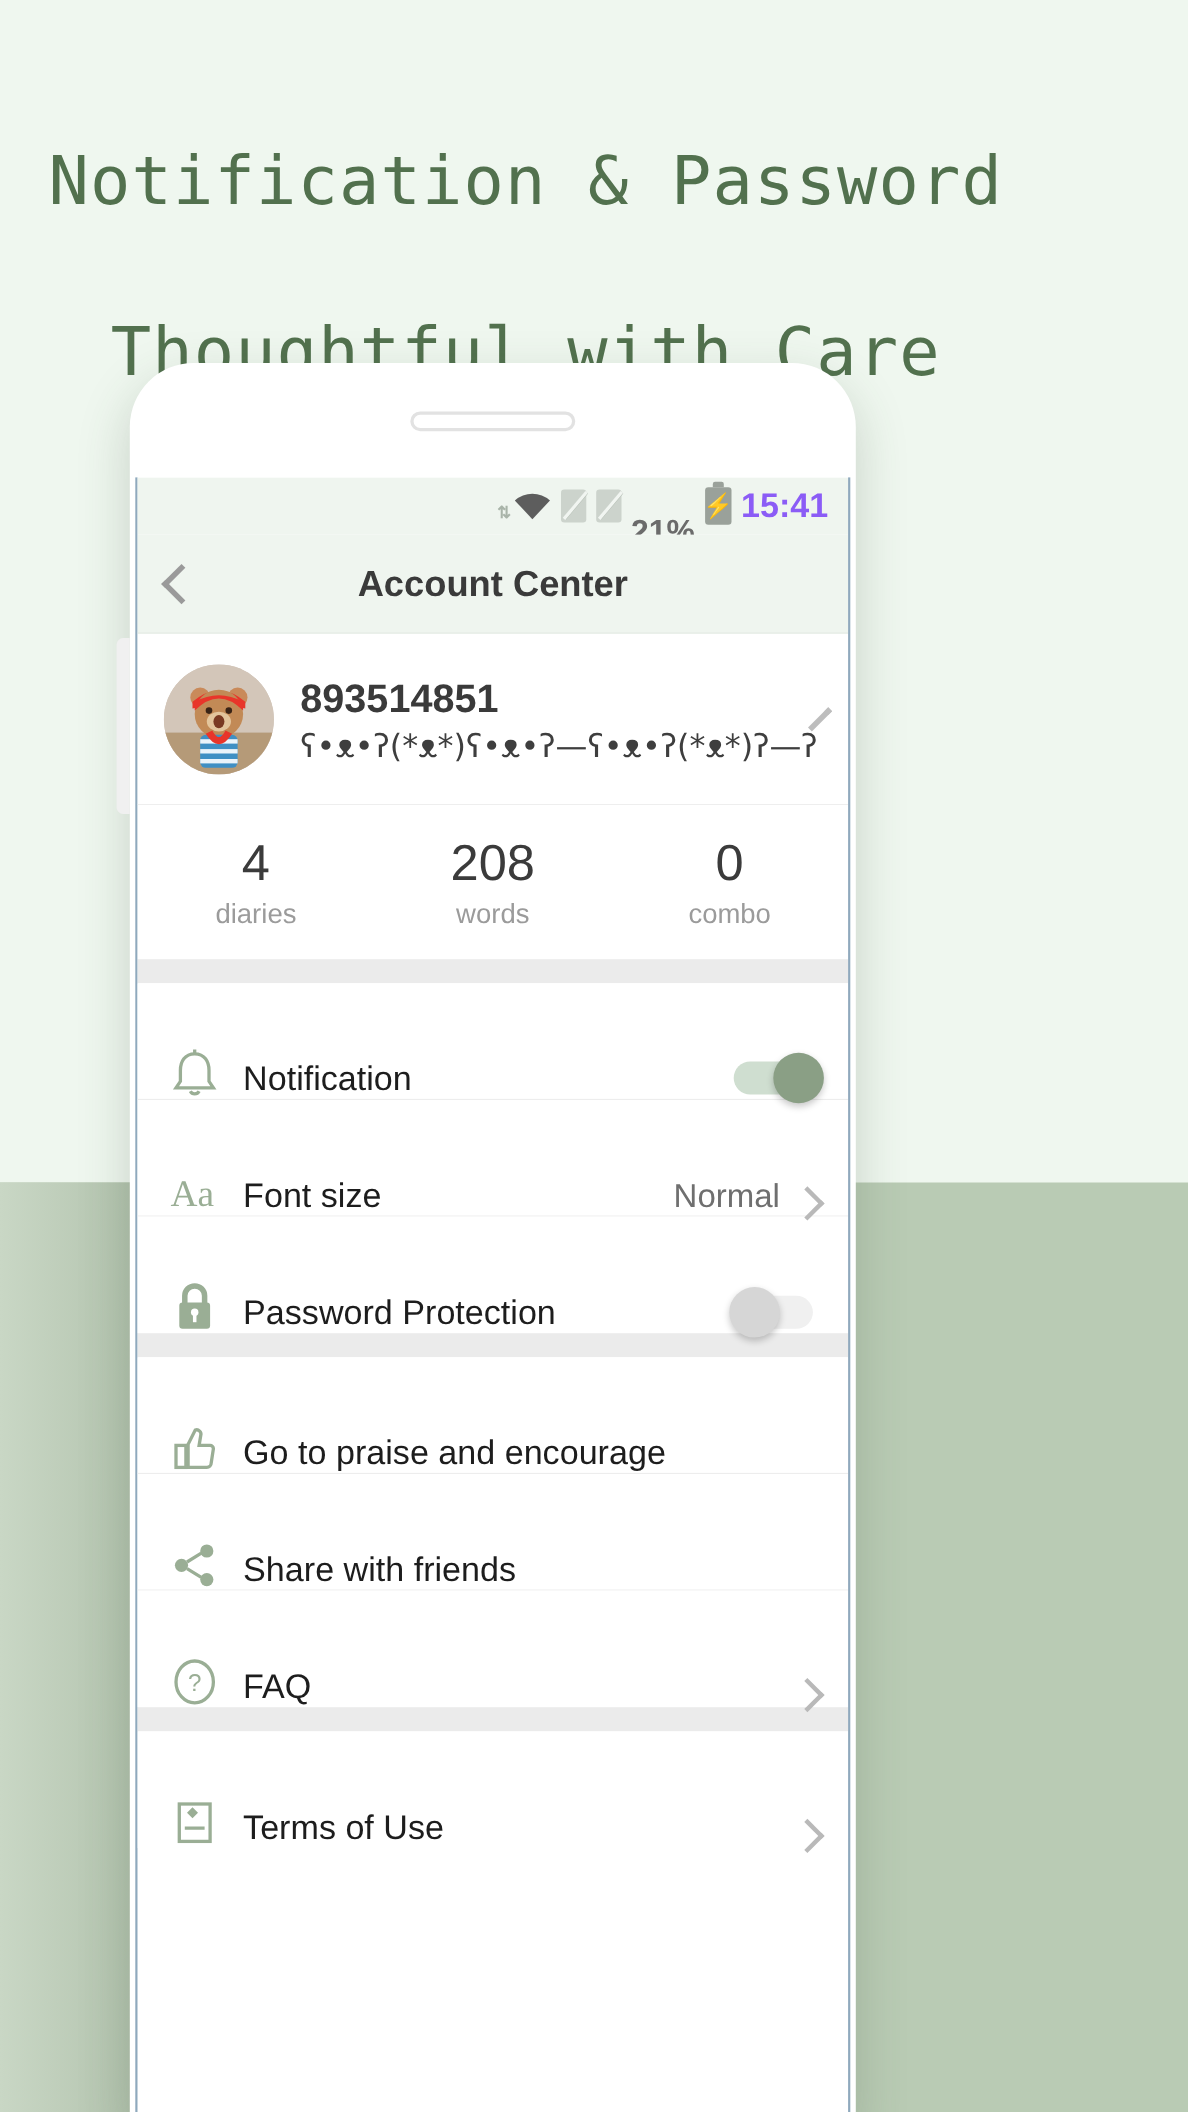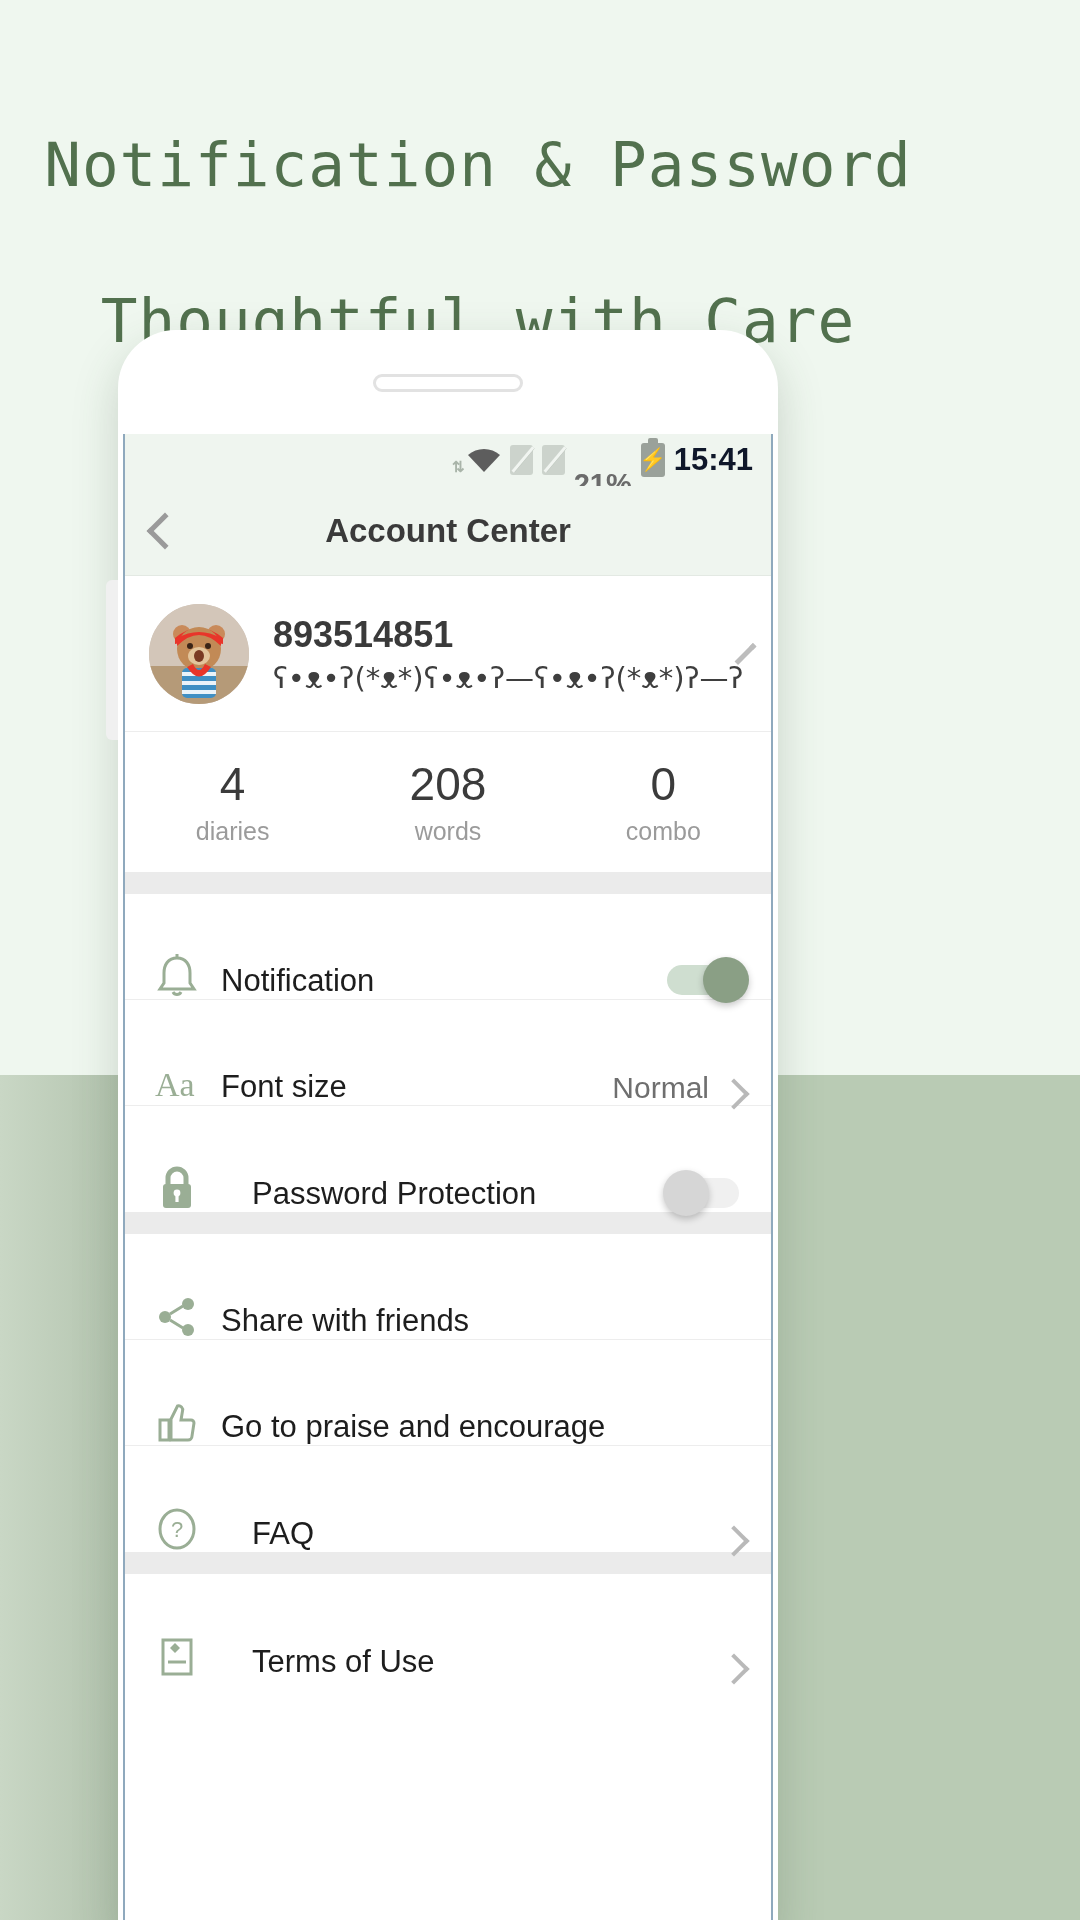--- a/index.html
+++ b/index.html
@@ -94,21 +94,21 @@
   #battery {
     position:relative; width:24px; height:34px;
     background:#9aa19a; border-radius:3px;
     display:flex; align-items:center; justify-content:center;
   }
   #battery::before {
     content:""; position:absolute; top:-5px; left:7px;
     width:10px; height:5px; background:#9aa19a; border-radius:2px 2px 0 0;
   }
   #battery .bolt { color:#3c3c3c; font-size:22px; line-height:22px; font-weight:700; }
-  #clock { font-size:31px; color:#0f172a; letter-spacing:0; }
+  #clock { font-size:31px; color:#8b5cf6; letter-spacing:0; }
   #battery-pct { font-size:29px; color:#6b6b6b;margin-top:48px; }
 
   
   #app-bar {
     height:90px; background:#eff5ef;
     display:flex; align-items:center; position:relative;
     border-bottom:1px solid #e3e9e3;
   }
   #back-button {
     width:80px; display:flex; align-items:center; justify-content:center;
@@ -147,21 +147,21 @@
   
   .gap { height:22px; background:#ebebeb; }
   .group { background:#fff; }
 
   .row {
     height:106px; display:flex; align-items:flex-end;
     padding:0 26px 0 30px;
     border-bottom:1px solid #ededed;
     background:#fff;
   }
-  .row:last-child { border-bottom:none;gap:31px; }
+  .row:last-child { border-bottom:none; }
   .row-icon {
     width:60px; flex:0 0 60px; display:flex; align-items:center; justify-content:flex-start;
   }
   .row-label { flex:1; font-size:31px; color:#1d1d1d; padding-left:6px; }
   .row-value { font-size:30px; color:#6f6f6f; padding-right:14px; }
 
   .chev {
     width:22px; height:22px;
     border-right:4px solid #b9b9b9; border-top:4px solid #b9b9b9;
     transform:rotate(45deg);
@@ -328,43 +328,43 @@
       </div>
 
     </div>
 
     <div class="gap"></div>
 
     <div class="group">
 
       <div class="row">
         <span class="row-icon">
+          <svg class="ico" width="44" height="46" viewBox="0 0 44 46">
+            <path d="M16 20 L16 41 L33 41 a4 4 0 0 0 4-4 L39 24 a3 3 0 0 0-3-3 L26 21 L27.5 12 a4 4 0 0 0-5-5 L16 20 Z" fill="none" stroke="#9aae95" stroke-width="3"></path>
+            <rect x="5" y="21" width="9" height="20" fill="none" stroke="#9aae95" stroke-width="3"></rect>
+          </svg>
+        </span>
+        <span class="row-label">Go to praise and encourage</span>
+      </div>
+
+      <div class="row">
+        <span class="row-icon">
           <svg class="ico" width="44" height="44" viewBox="0 0 44 44">
             <circle cx="33" cy="9" r="6" fill="#9aae95"></circle>
             <circle cx="33" cy="35" r="6" fill="#9aae95"></circle>
             <circle cx="10" cy="22" r="6" fill="#9aae95"></circle>
             <path d="M15 19 L28 11 M15 25 L28 33" stroke="#9aae95" stroke-width="3"></path>
           </svg>
         </span>
         <span class="row-label">Share with friends</span>
       </div>
 
       <div class="row">
         <span class="row-icon">
           <svg class="ico" width="44" height="46" viewBox="0 0 44 46">
-            <path d="M16 20 L16 41 L33 41 a4 4 0 0 0 4-4 L39 24 a3 3 0 0 0-3-3 L26 21 L27.5 12 a4 4 0 0 0-5-5 L16 20 Z" fill="none" stroke="#9aae95" stroke-width="3"></path>
-            <rect x="5" y="21" width="9" height="20" fill="none" stroke="#9aae95" stroke-width="3"></rect>
-          </svg>
-        </span>
-        <span class="row-label">Go to praise and encourage</span>
-      </div>
-
-      <div class="row">
-        <span class="row-icon">
-          <svg class="ico" width="44" height="46" viewBox="0 0 44 46">
             <ellipse cx="22" cy="23" rx="17" ry="19" fill="none" stroke="#9aae95" stroke-width="3"></ellipse>
             <text x="22" y="31" text-anchor="middle" font-family="Liberation Sans, sans-serif" font-size="22" fill="#9aae95">?</text>
           </svg>
         </span>
         <span class="row-label">FAQ</span>
         <span class="chev"></span>
       </div>
 
     </div>
 

